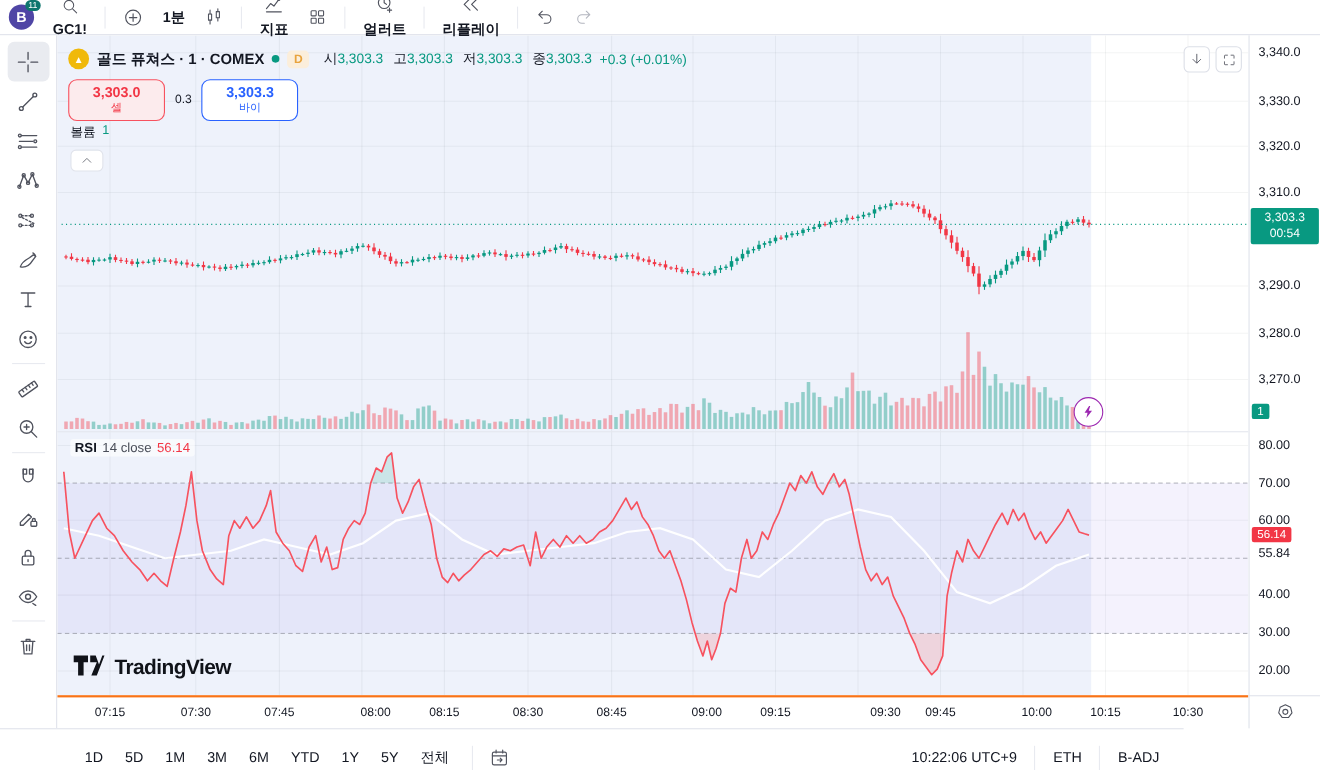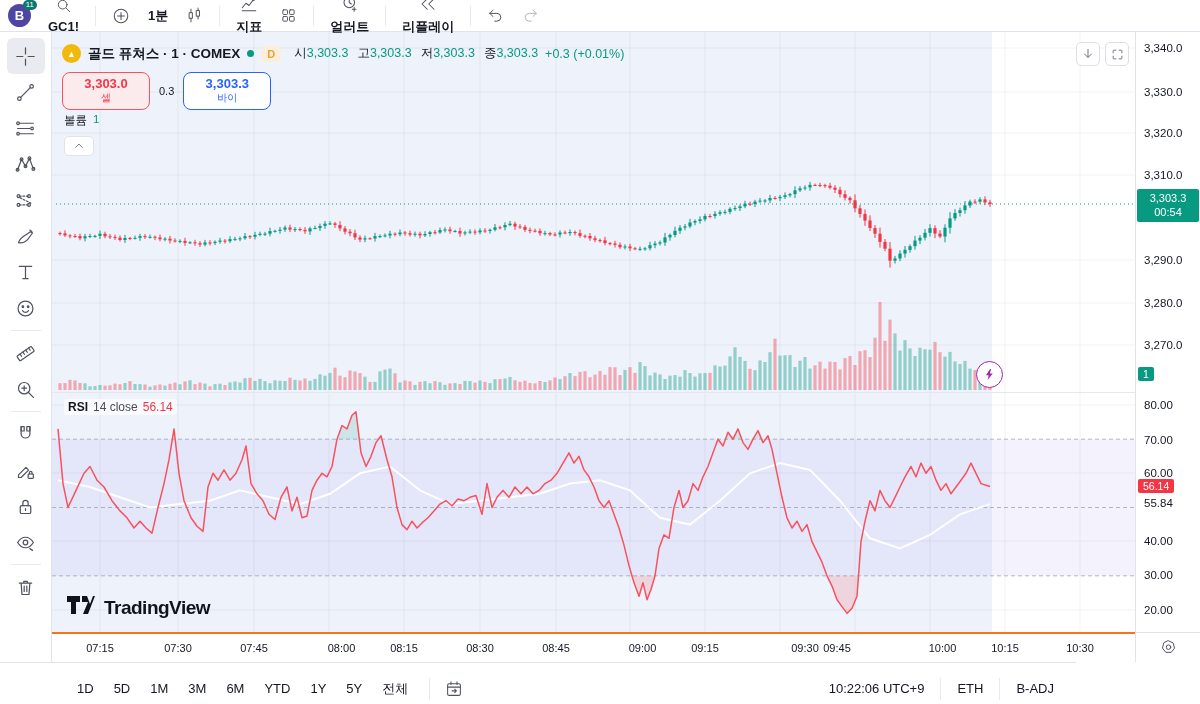--- a/index.html
+++ b/index.html
@@ -708,21 +708,21 @@
         <div class="t-tick" style="left: 48px;">07:15</div>
         <div class="t-tick" style="left: 126px;">07:30</div>
         <div class="t-tick" style="left: 202px;">07:45</div>
         <div class="t-tick b" style="left: 277px;">08:00</div>
         <div class="t-tick" style="left: 352px;">08:15</div>
         <div class="t-tick" style="left: 428px;">08:30</div>
         <div class="t-tick" style="left: 504px;">08:45</div>
         <div class="t-tick b" style="left: 578px;">09:00</div>
         <div class="t-tick" style="left: 653px;">09:15</div>
         <div class="t-tick" style="left: 728px; margin-left: 25px;">09:30</div>
-        <div class="t-tick" style="left: 785px;">09:45</div>
+        <div class="t-tick" style="left: 803px;">09:45</div>
         <div class="t-tick b" style="left: 878px;">10:00</div>
         <div class="t-tick" style="left: 953px;">10:15</div>
         <div class="t-tick" style="left: 1028px;">10:30</div>
       </div>
     <div class="ta-corner">
       <svg class="icon" width="17" height="17" viewBox="0 0 24 24">
         <path d="M12 2.5l6.7 3.2 1.8 7.2-4.6 5.9H8.1l-4.6-5.9 1.8-7.2z"></path>
           <circle cx="12" cy="11.5" r="3.2"></circle>
       </svg>
     </div>

